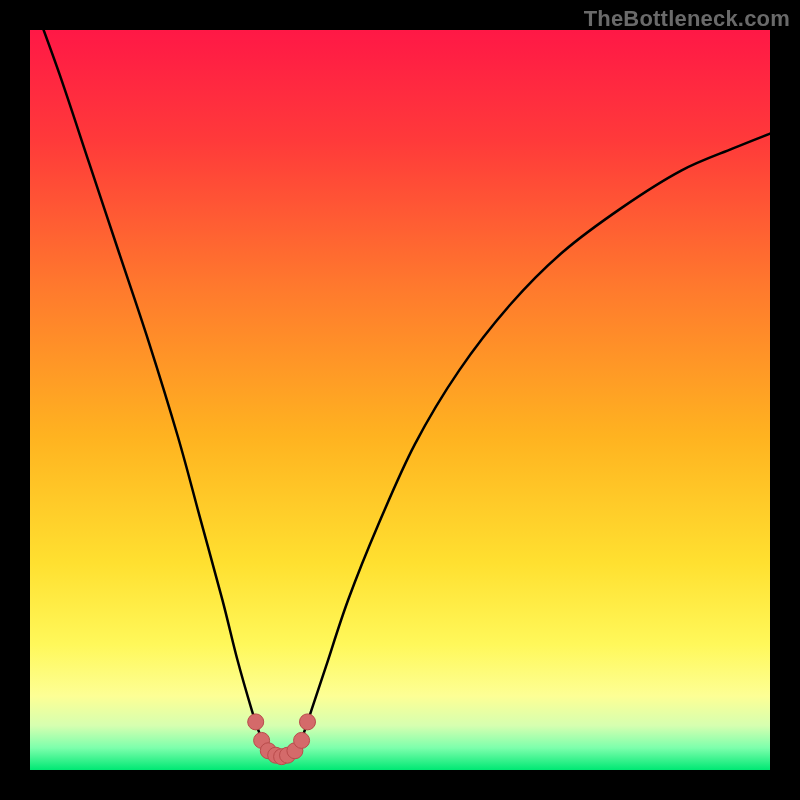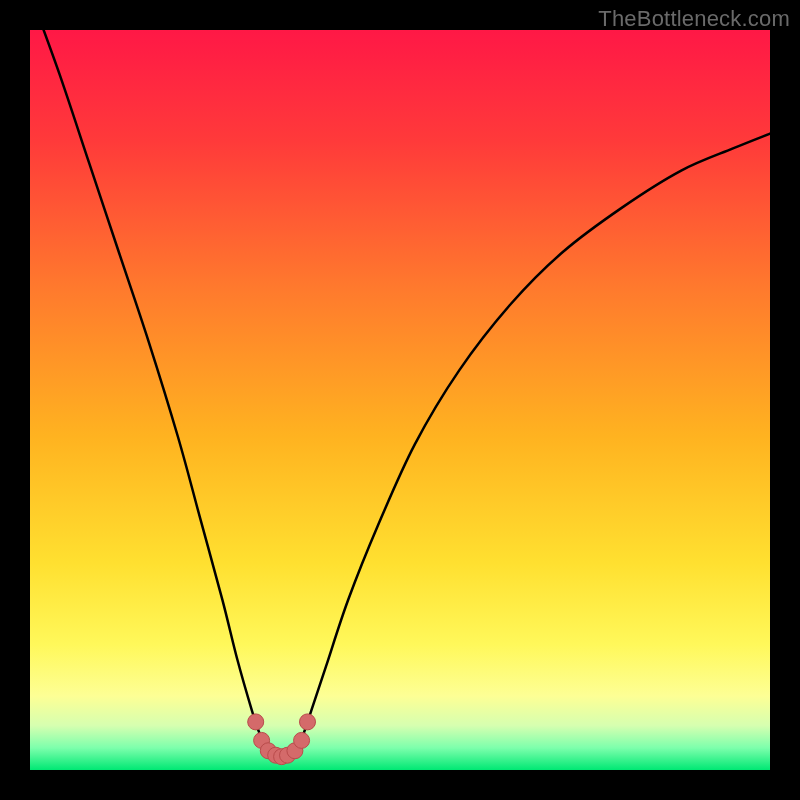--- a/index.html
+++ b/index.html
@@ -25,21 +25,21 @@
     top: 0;
     width: 100%;
     height: 100%;
   }
   .watermark {
     position: absolute;
     top: 6px;
     right: 10px;
     color: #6a6a6a;
     font-size: 22px;
-    font-weight: 400;
+    font-weight: 700;
     letter-spacing: 0.2px;
     text-align: center;
   }
   svg.curve {
     position: absolute;
     left: 0;
     top: 0;
     width: 100%;
     height: 100%;
   }

